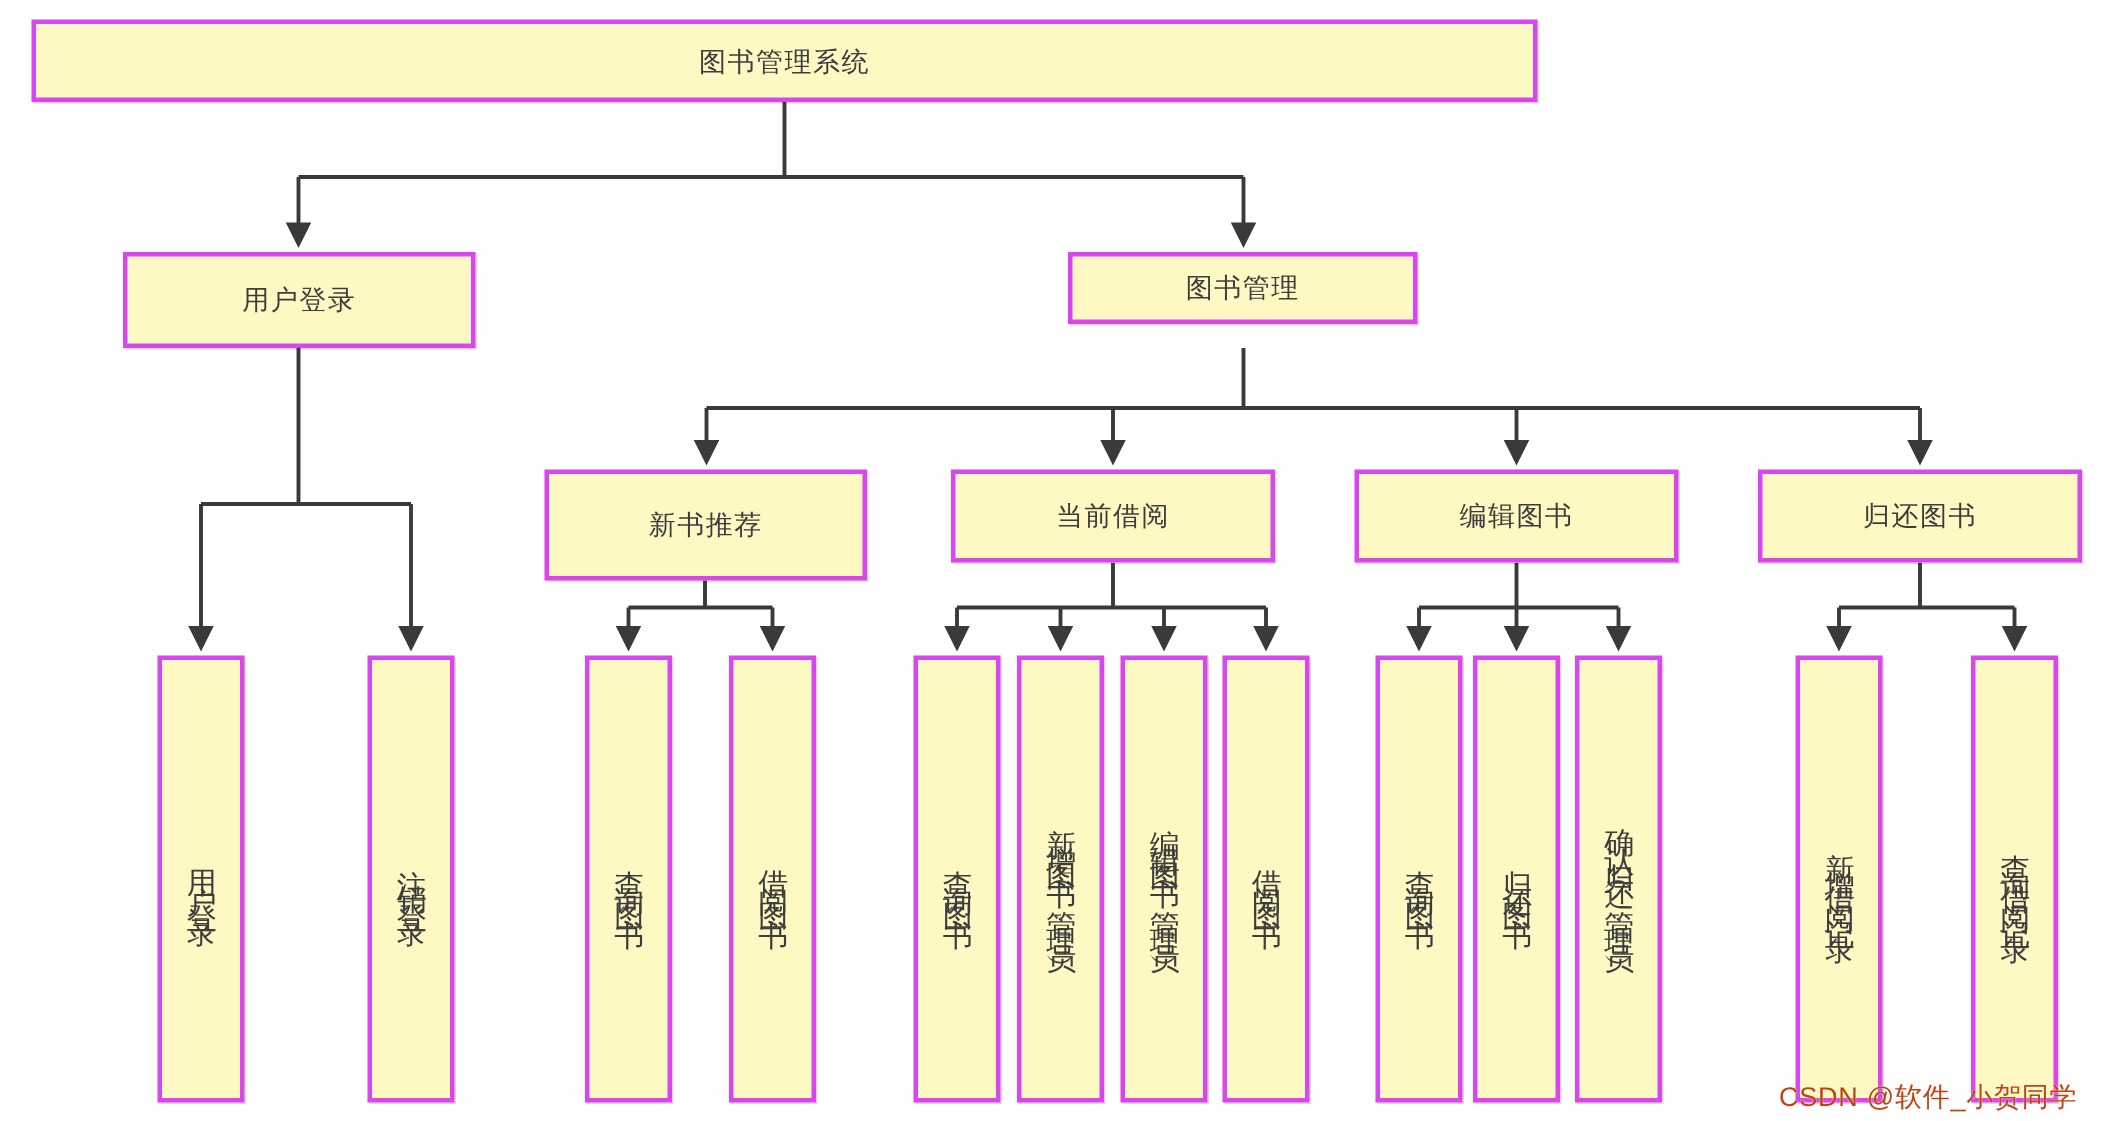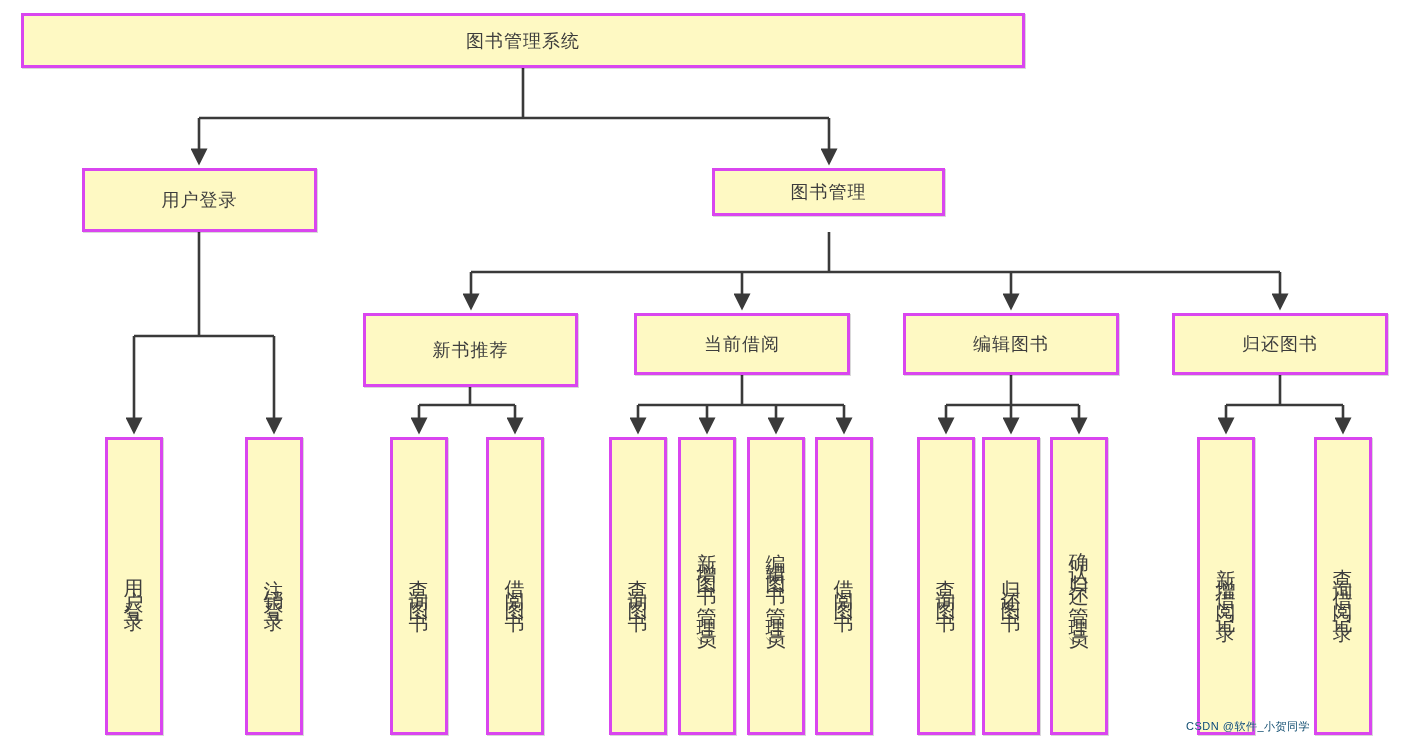--- a/index.html
+++ b/index.html
@@ -25,22 +25,22 @@
     writing-mode:vertical-rl;
     text-orientation:mixed;
     font-size:20px;
     letter-spacing:11px;
     line-height:1;
     color:#3d3d3d;
   }
   .watermark {
     position:absolute;
     left:1186px; top:719px;
-    font-size:11px;
-    color:#0c4a6e;
+    font-size:18px;
+    color:#c2410c;
     letter-spacing:0.5px;
     white-space:nowrap;
     text-shadow:0 0 1px #ffffff;
   }
 </style>
 </head>
 <body>
 
 <div class="stage">
 

